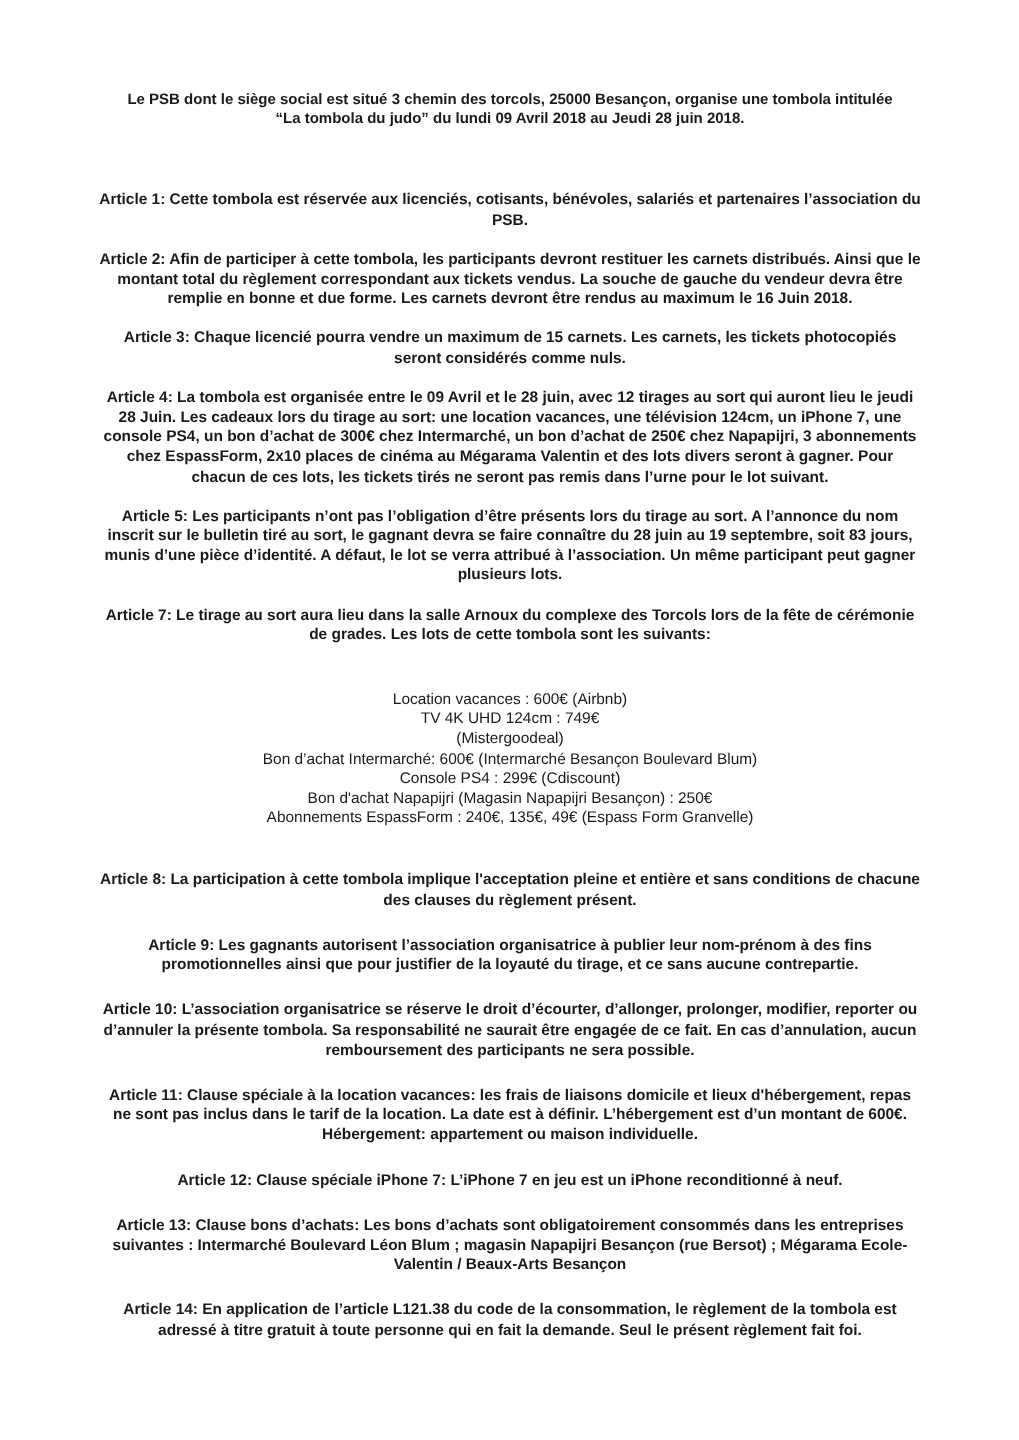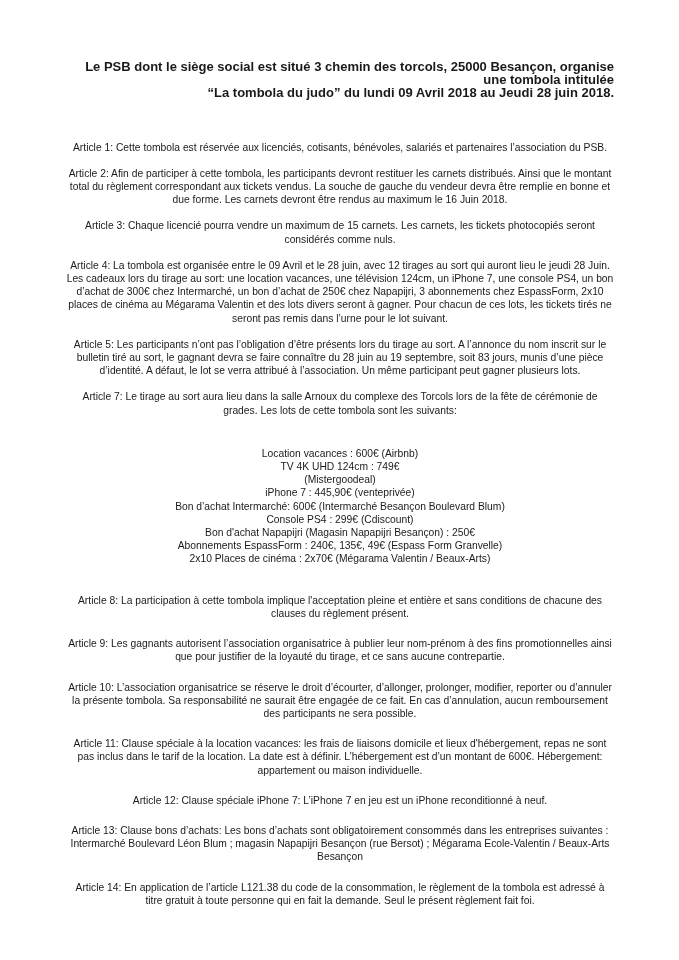--- a/index.html
+++ b/index.html
@@ -2,23 +2,23 @@
 <html><head>
 <meta charset="utf-8">
 <style>
   html, body { margin: 0; padding: 0; background: #ffffff; }
   body { width: 679px; height: 960px; overflow: hidden; position: relative; }
   .page {
     position: absolute; left: 66px; top: 60px; width: 548px;
     font-family: "Liberation Sans", sans-serif; color: #1a1a1a;
     font-size: 10.3px; line-height: 13.2px; text-align: center;
   }
-  .title { font-weight: bold; font-size: 13px; line-height: 13.2px; margin: 0 0 41px 0; text-align: right; }
+  .title { font-weight: bold; font-size: 10px; line-height: 13.2px; margin: 0 0 41px 0; }
   .title span { display: block; }
-  .article { margin: 0 0 13px 0; }
+  .article { margin: 0 0 13px 0; font-weight: bold; }
   .prizes { margin: 30px 0 28px 0; }
   .prizes div { line-height: 13.2px; }
 </style>
 </head>
 <body>
 
 <div class="page">
   <div class="title">
     <span>Le PSB dont le siège social est situé 3 chemin des torcols, 25000 Besançon, organise une tombola intitulée</span>
     <span>“La tombola du judo” du lundi 09 Avril 2018 au Jeudi 28 juin 2018.</span>
@@ -28,26 +28,24 @@
   <p class="article">Article 2: Afin de participer à cette tombola, les participants devront restituer les carnets distribués. Ainsi que le montant total du règlement correspondant aux tickets vendus. La souche de gauche du vendeur devra être remplie en bonne et due forme. Les carnets devront être rendus au maximum le 16 Juin 2018.</p>
   <p class="article">Article 3: Chaque licencié pourra vendre un maximum de 15 carnets. Les carnets, les tickets photocopiés seront considérés comme nuls.</p>
   <p class="article">Article 4: La tombola est organisée entre le 09 Avril et le 28 juin, avec 12 tirages au sort qui auront lieu le jeudi 28 Juin. Les cadeaux lors du tirage au sort: une location vacances, une télévision 124cm, un iPhone 7, une console PS4, un bon d’achat de 300€ chez Intermarché, un bon d’achat de 250€ chez Napapijri, 3 abonnements chez EspassForm, 2x10 places de cinéma au Mégarama Valentin et des lots divers seront à gagner. Pour chacun de ces lots, les tickets tirés ne seront pas remis dans l’urne pour le lot suivant.</p>
   <p class="article">Article 5: Les participants n’ont pas l’obligation d’être présents lors du tirage au sort. A l’annonce du nom inscrit sur le bulletin tiré au sort, le gagnant devra se faire connaître du 28 juin au 19 septembre, soit 83 jours, munis d’une pièce d’identité. A défaut, le lot se verra attribué à l’association. Un même participant peut gagner plusieurs lots.</p>
   <p class="article" style="margin-bottom:0">Article 7: Le tirage au sort aura lieu dans la salle Arnoux du complexe des Torcols lors de la fête de cérémonie de grades. Les lots de cette tombola sont les suivants:</p>
 
   <div class="prizes">
     <div>Location vacances : 600€ (Airbnb)</div>
     <div>TV 4K UHD 124cm : 749€</div>
     <div>(Mistergoodeal)</div>
-    <div>iPhone 7 : 445,90€ (venteprivée)</div>
     <div>Bon d’achat Intermarché: 600€ (Intermarché Besançon Boulevard Blum)</div>
     <div>Console PS4 : 299€ (Cdiscount)</div>
     <div>Bon d'achat Napapijri (Magasin Napapijri Besançon) : 250€</div>
     <div>Abonnements EspassForm : 240€, 135€, 49€ (Espass Form Granvelle)</div>
-    <div>2x10 Places de cinéma : 2x70€ (Mégarama Valentin / Beaux-Arts)</div>
   </div>
 
   <p class="article" style="margin-bottom:17px">Article 8: La participation à cette tombola implique l'acceptation pleine et entière et sans conditions de chacune des clauses du règlement présent.</p>
   <p class="article" style="margin-bottom:17px">Article 9: Les gagnants autorisent l’association organisatrice à publier leur nom-prénom à des fins promotionnelles ainsi que pour justifier de la loyauté du tirage, et ce sans aucune contrepartie.</p>
   <p class="article" style="margin-bottom:17px">Article 10: L’association organisatrice se réserve le droit d’écourter, d’allonger, prolonger, modifier, reporter ou d’annuler la présente tombola. Sa responsabilité ne saurait être engagée de ce fait. En cas d’annulation, aucun remboursement des participants ne sera possible.</p>
   <p class="article" style="margin-bottom:17px">Article 11: Clause spéciale à la location vacances: les frais de liaisons domicile et lieux d'hébergement, repas ne sont pas inclus dans le tarif de la location. La date est à définir. L’hébergement est d’un montant de 600€. Hébergement: appartement ou maison individuelle.</p>
   <p class="article" style="margin-bottom:17px">Article 12: Clause spéciale iPhone 7: L’iPhone 7 en jeu est un iPhone reconditionné à neuf.</p>
   <p class="article" style="margin-bottom:17px">Article 13: Clause bons d’achats: Les bons d’achats sont obligatoirement consommés dans les entreprises suivantes : Intermarché Boulevard Léon Blum ; magasin Napapijri Besançon (rue Bersot) ; Mégarama Ecole-Valentin / Beaux-Arts Besançon</p>
   <p class="article">Article 14: En application de l’article L121.38 du code de la consommation, le règlement de la tombola est adressé à titre gratuit à toute personne qui en fait la demande. Seul le présent règlement fait foi.</p>
 </div>

